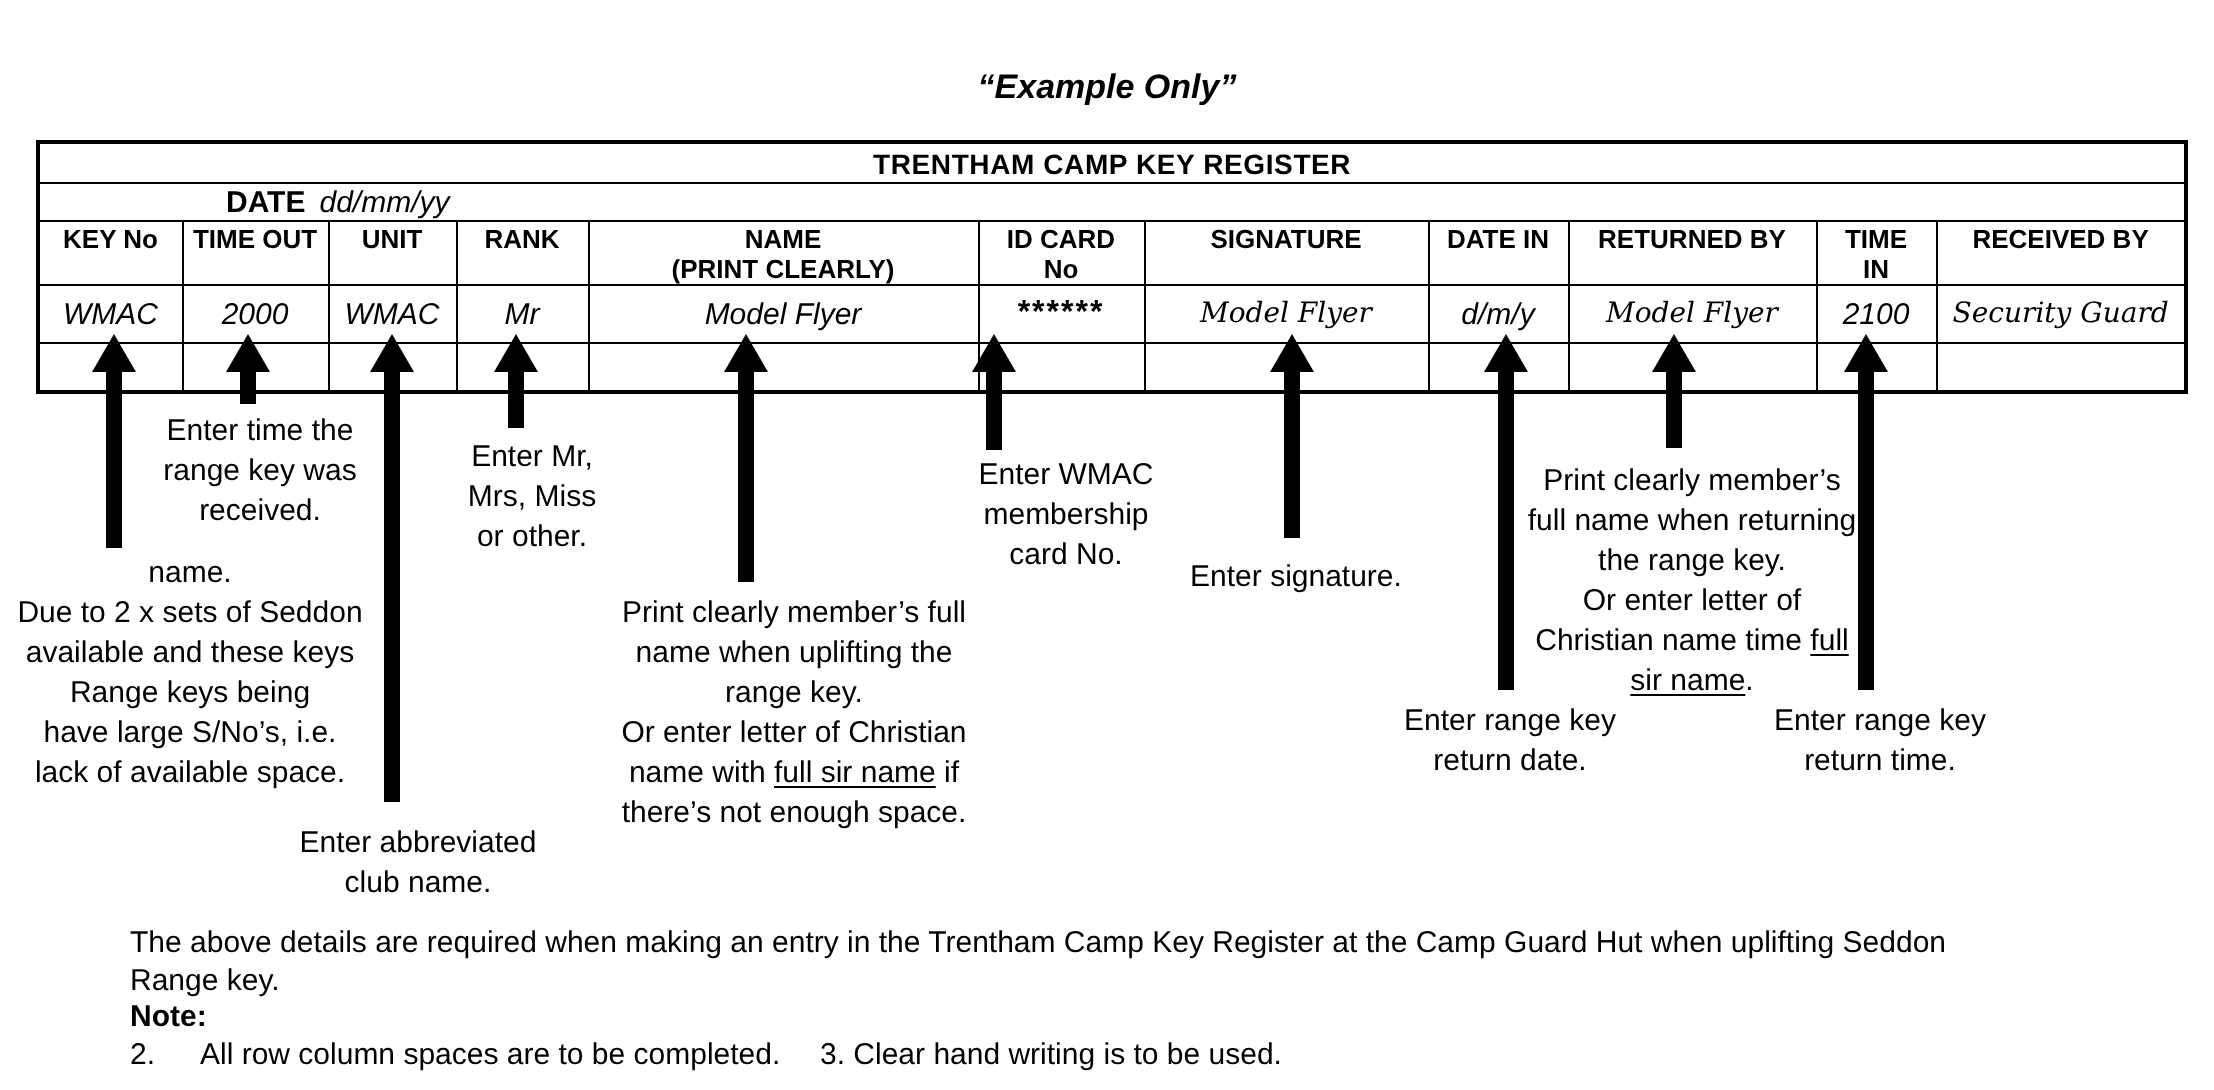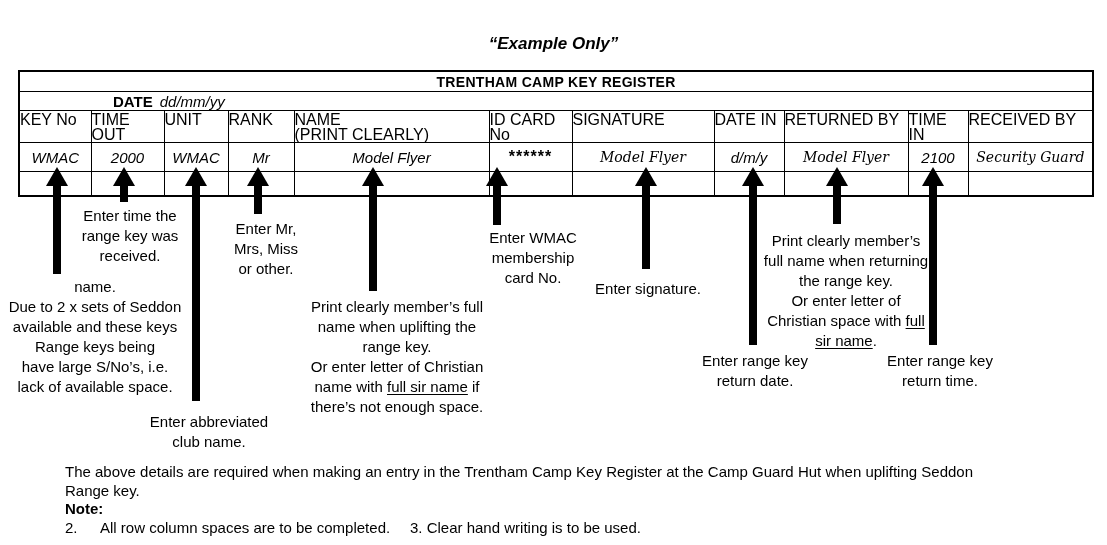--- a/index.html
+++ b/index.html
@@ -14,22 +14,22 @@
   table.register {
     position:absolute; left:18px; top:70px; width:1074px;
     border-collapse:collapse; table-layout:fixed; border:2px solid #000;
   }
   table.register td { border:1px solid #000; padding:0; overflow:hidden; }
   tr.r-title td { height:19px; text-align:center; font-weight:bold; font-size:14px; letter-spacing:.3px; }
   tr.r-date td { height:18px; font-size:15px; padding-left:93px; }
   .date-label { font-weight:bold; }
   .date-format { font-style:italic; margin-left:7px; }
   tr.r-head td {
-    height:30px; vertical-align:top; text-align:left;
-    font-weight:normal; font-size:16px; line-height:15px; padding-top:1px;
+    height:30px; vertical-align:top; text-align:center;
+    font-weight:bold; font-size:13px; line-height:15px; padding-top:1px;
   }
   tr.r-entry td { height:28px; text-align:center; font-size:15px; vertical-align:middle; }
   tr.r-entry td.italic { font-style:italic; }
   tr.r-entry td.script { font-family:"DejaVu Serif", serif; font-style:italic; font-size:14px; }
   tr.r-entry td.asterisks { font-weight:bold; font-size:16px; letter-spacing:1px; }
   tr.r-empty td { height:23px; }
 
   .arrow { position:absolute; width:22px; }
   .arrow .head {
     width:0; height:0; margin:0 auto;
@@ -223,21 +223,21 @@
       </div>
       <div class="arrow" style="left: 826px; top: 167px;">
         <div class="head"></div>
         <div class="stem" style="height: 39px;"></div>
       </div>
       <div class="note" style="left: 846px; top: 231px;">
         <div><span>Print clearly member’s</span></div>
         <div><span>full name when returning</span></div>
         <div><span>the range key.</span></div>
         <div><span>Or enter letter of</span></div>
-        <div><span>Christian space with </span><u>full</u></div>
+        <div><span>Christian name time </span><u>full</u></div>
         <div><u>sir name</u><span>.</span></div>
       </div>
       <div class="arrow" style="left: 922px; top: 167px;">
         <div class="head"></div>
         <div class="stem" style="height: 160px;"></div>
       </div>
       <div class="note" style="left: 940px; top: 351px;">
         <div><span>Enter range key</span></div>
         <div><span>return time.</span></div>
       </div>

